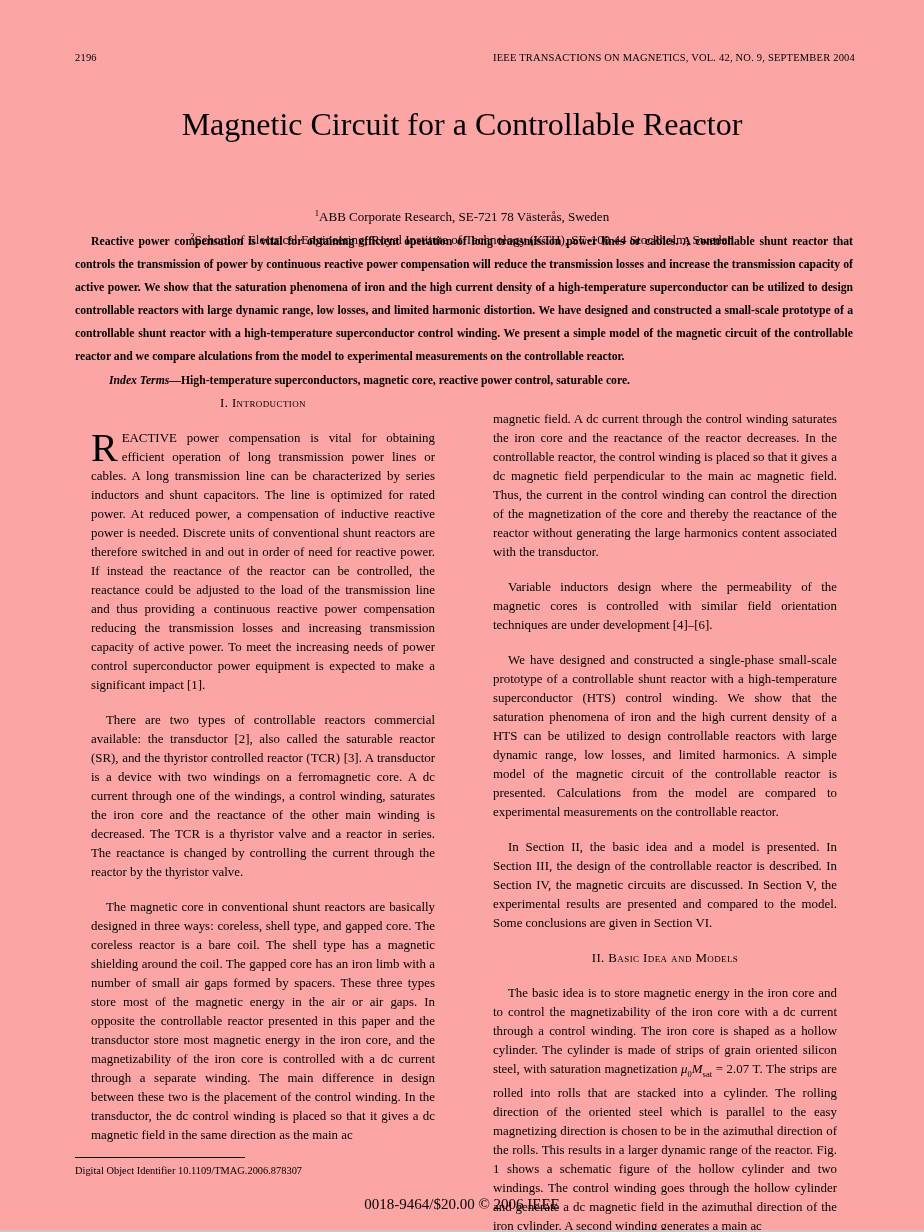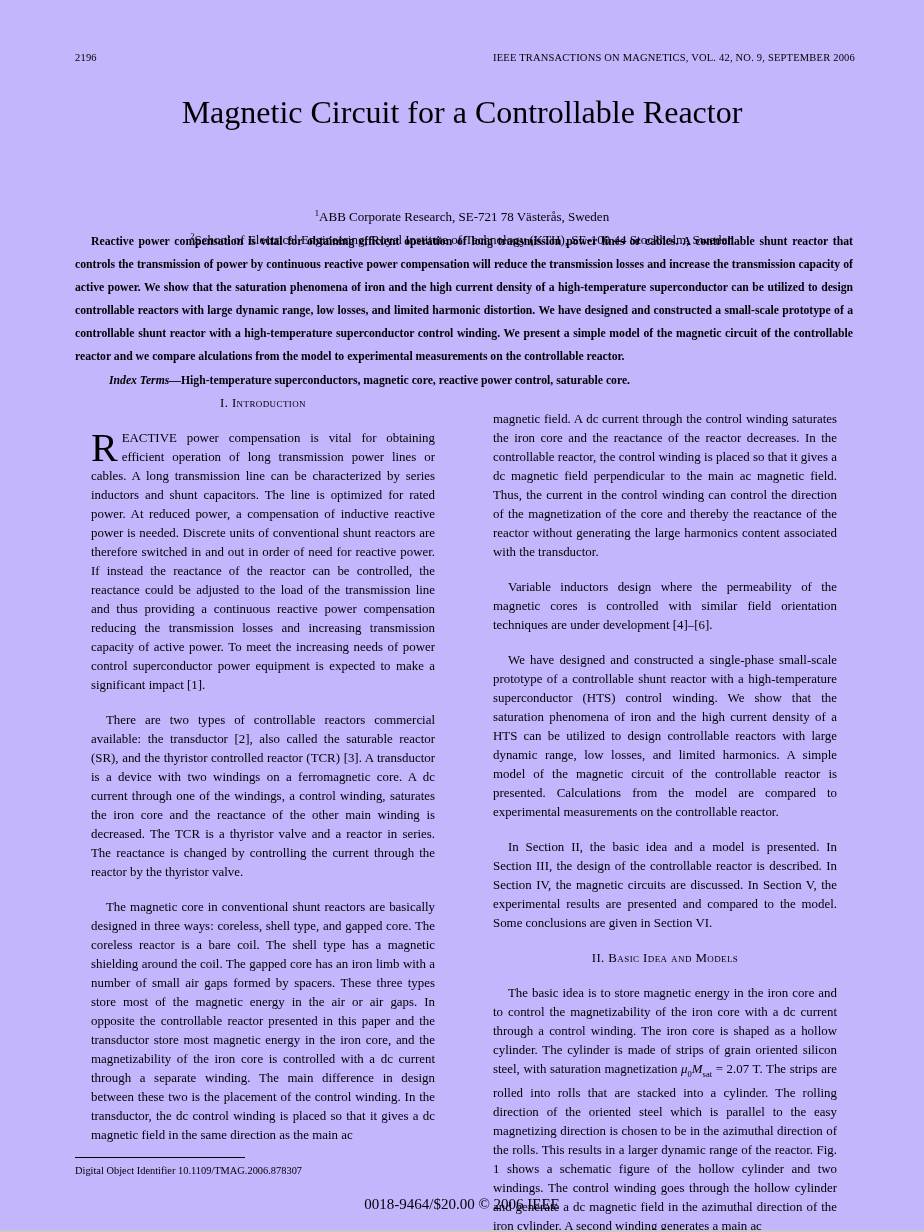--- a/index.html
+++ b/index.html
@@ -1,37 +1,37 @@
 <!DOCTYPE html>
 <html><head>
 <meta charset="utf-8">
 <style>
   * { box-sizing: border-box; }
   html, body { margin: 0; padding: 0; background: #ffffff; }
   .page {
     position: relative;
     width: 924px;
     height: 1232px;
-    background: #c4b5fd;
+    background: #fca5a5;
     color: #000000;
     font-family: "Liberation Serif", "DejaVu Serif", serif;
     overflow: hidden;
   }
   .running-head {
     position: absolute;
     top: 52px; left: 75px; right: 69px;
     display: flex;
     justify-content: space-between;
     font-size: 10.5px;
     letter-spacing: 0.2px;
   }
   .title {
     position: absolute;
     top: 94px; left: 0; right: 0;
-    margin: 0;
+    margin: 12px;
     text-align: center;
     font-size: 32px;
     font-weight: normal;
     font-family: Liberation Serif, serif;
   }
   .authors {
     position: absolute;
     top: 151px; left: 0; right: 0;
     text-align: center;
     font-size: 14.3px;
@@ -121,21 +121,21 @@
     background: #c9c9c9;
   }
 </style>
 </head>
 <body>
 
 <div class="page">
 
   <div class="running-head">
     <span>2196</span>
-    <span>IEEE TRANSACTIONS ON MAGNETICS, VOL. 42, NO. 9, SEPTEMBER 2006</span>
+    <span>IEEE TRANSACTIONS ON MAGNETICS, VOL. 42, NO. 9, SEPTEMBER 2004</span>
   </div>
 
   <h1 class="title">Magnetic Circuit for a Controllable Reactor</h1>
 
 
   <div class="affiliations">
     <div class="affiliation"><sup>1</sup><span>ABB Corporate Research, SE-721 78 Västerås, Sweden</span></div>
     <div class="affiliation"><sup>2</sup><span>School of Electrical Engineering, Royal Institute of Technology (KTH), SE-100 44 Stockholm, Sweden</span></div>
   </div>
 

